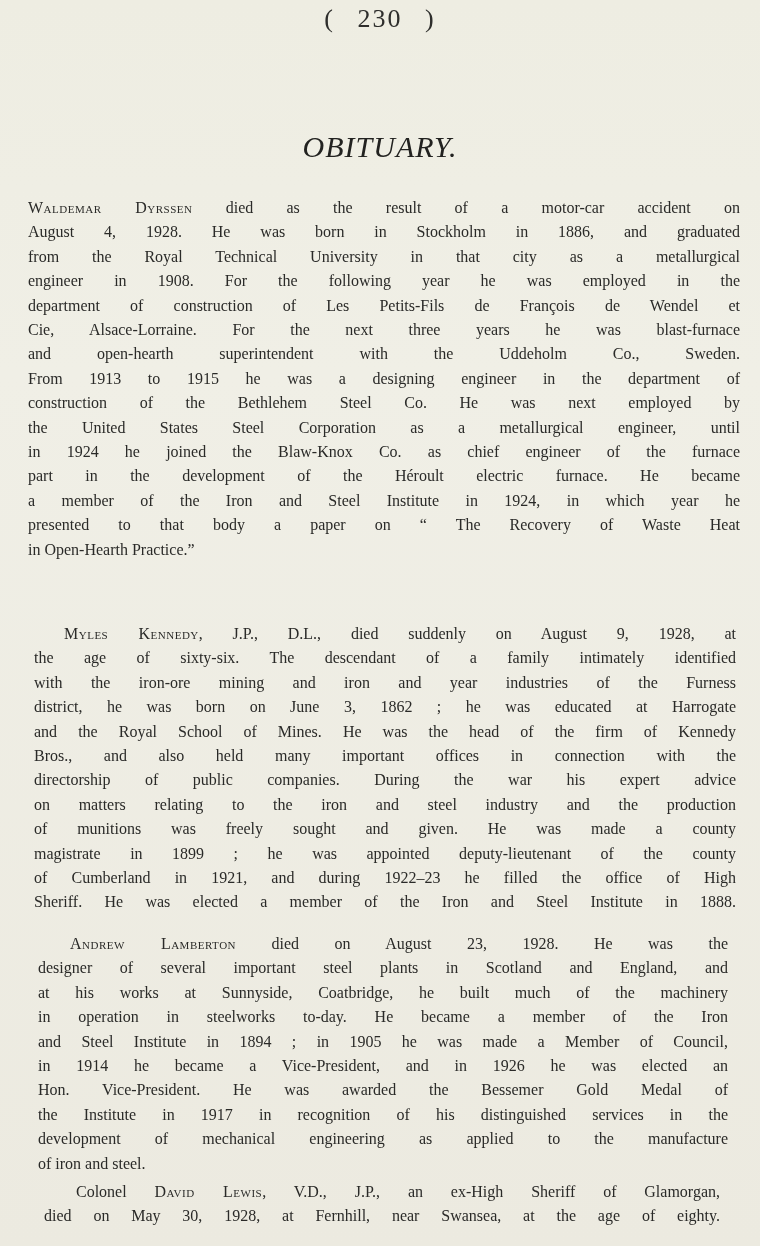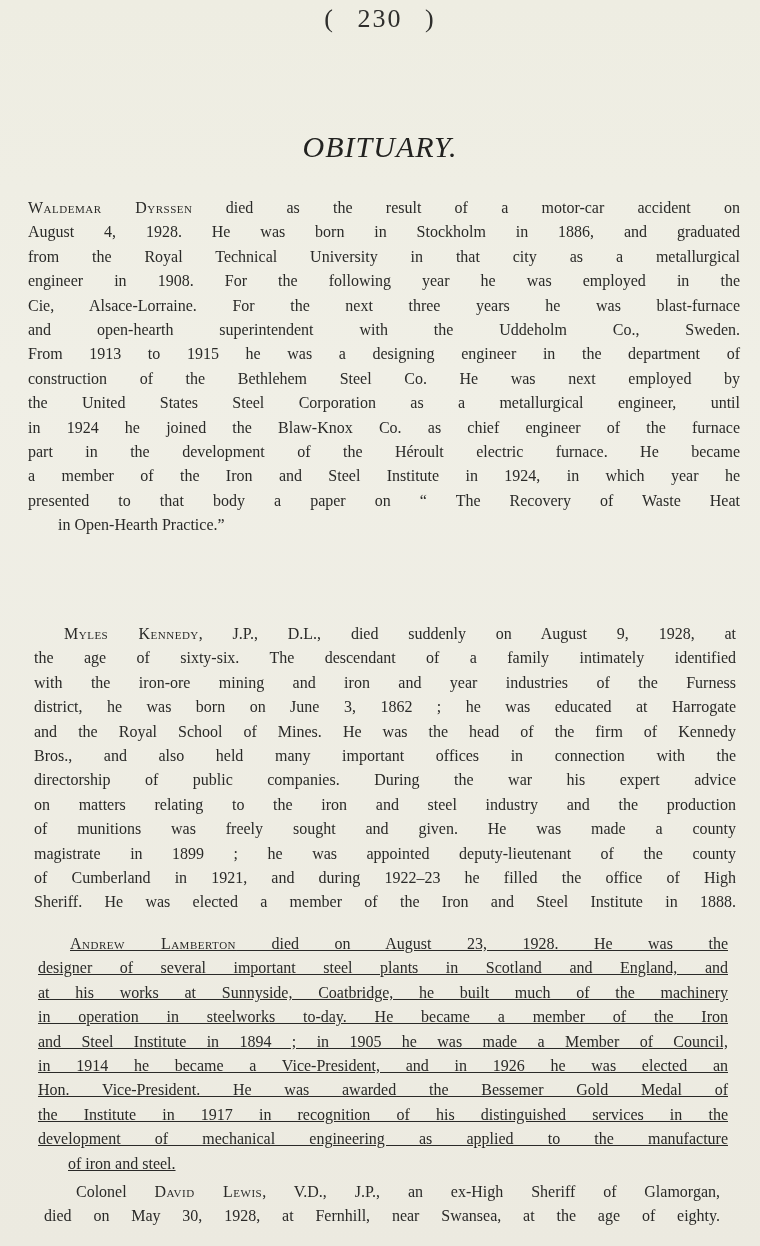--- a/index.html
+++ b/index.html
@@ -50,39 +50,40 @@
       text-align: justify;
       text-align-last: left;
       color: #2a2a28;
     }
     .entry .name {
       font-variant: small-caps;
       letter-spacing: 0.5px;
     }
     .e1 { left: 28px; top: 196px; width: 712px; }
     .e2 { left: 34px; top: 622px; width: 702px; text-indent: 30px; }
-    .e3 { left: 38px; top: 932px; width: 690px; text-indent: 32px; text-decoration: underline; }
+    .e3 { left: 38px; top: 932px; width: 690px; text-indent: 32px; }
     .e4 { left: 44px; top: 1180px; width: 676px; text-indent: 32px; }
     .line { display: block; text-align: justify; text-align-last: justify; }
-    .line.last { text-align-last: left; margin-left: 30px; }
+    .line.last { text-align-last: left; }
   </style>
 </head>
 <body>
 
 <div class="page">
 
   <div class="page-number">( 230 )</div>
 
   <div class="title">OBITUARY.</div>
 
   <div class="entry e1">
     <span class="line"><span class="name">Waldemar Dyrssen</span><span> died as the result of a motor-car accident on</span></span>
     <span class="line">August 4, 1928.  He was born in Stockholm in 1886, and graduated</span>
     <span class="line">from the Royal Technical University in that city as a metallurgical</span>
     <span class="line">engineer in 1908.  For the following year he was employed in the</span>
+    <span class="line">department of construction of Les Petits-Fils de François de Wendel et</span>
     <span class="line">Cie, Alsace-Lorraine.  For the next three years he was blast-furnace</span>
     <span class="line">and open-hearth superintendent with the Uddeholm Co., Sweden.</span>
     <span class="line">From 1913 to 1915 he was a designing engineer in the department of</span>
     <span class="line">construction of the Bethlehem Steel Co.  He was next employed by</span>
     <span class="line">the United States Steel Corporation as a metallurgical engineer, until</span>
     <span class="line">in 1924 he joined the Blaw-Knox Co. as chief engineer of the furnace</span>
     <span class="line">part in the development of the Héroult electric furnace.  He became</span>
     <span class="line">a member of the Iron and Steel Institute in 1924, in which year he</span>
     <span class="line">presented to that body a paper on “ The Recovery of Waste Heat</span>
     <span class="line last">in Open-Hearth Practice.”</span>

